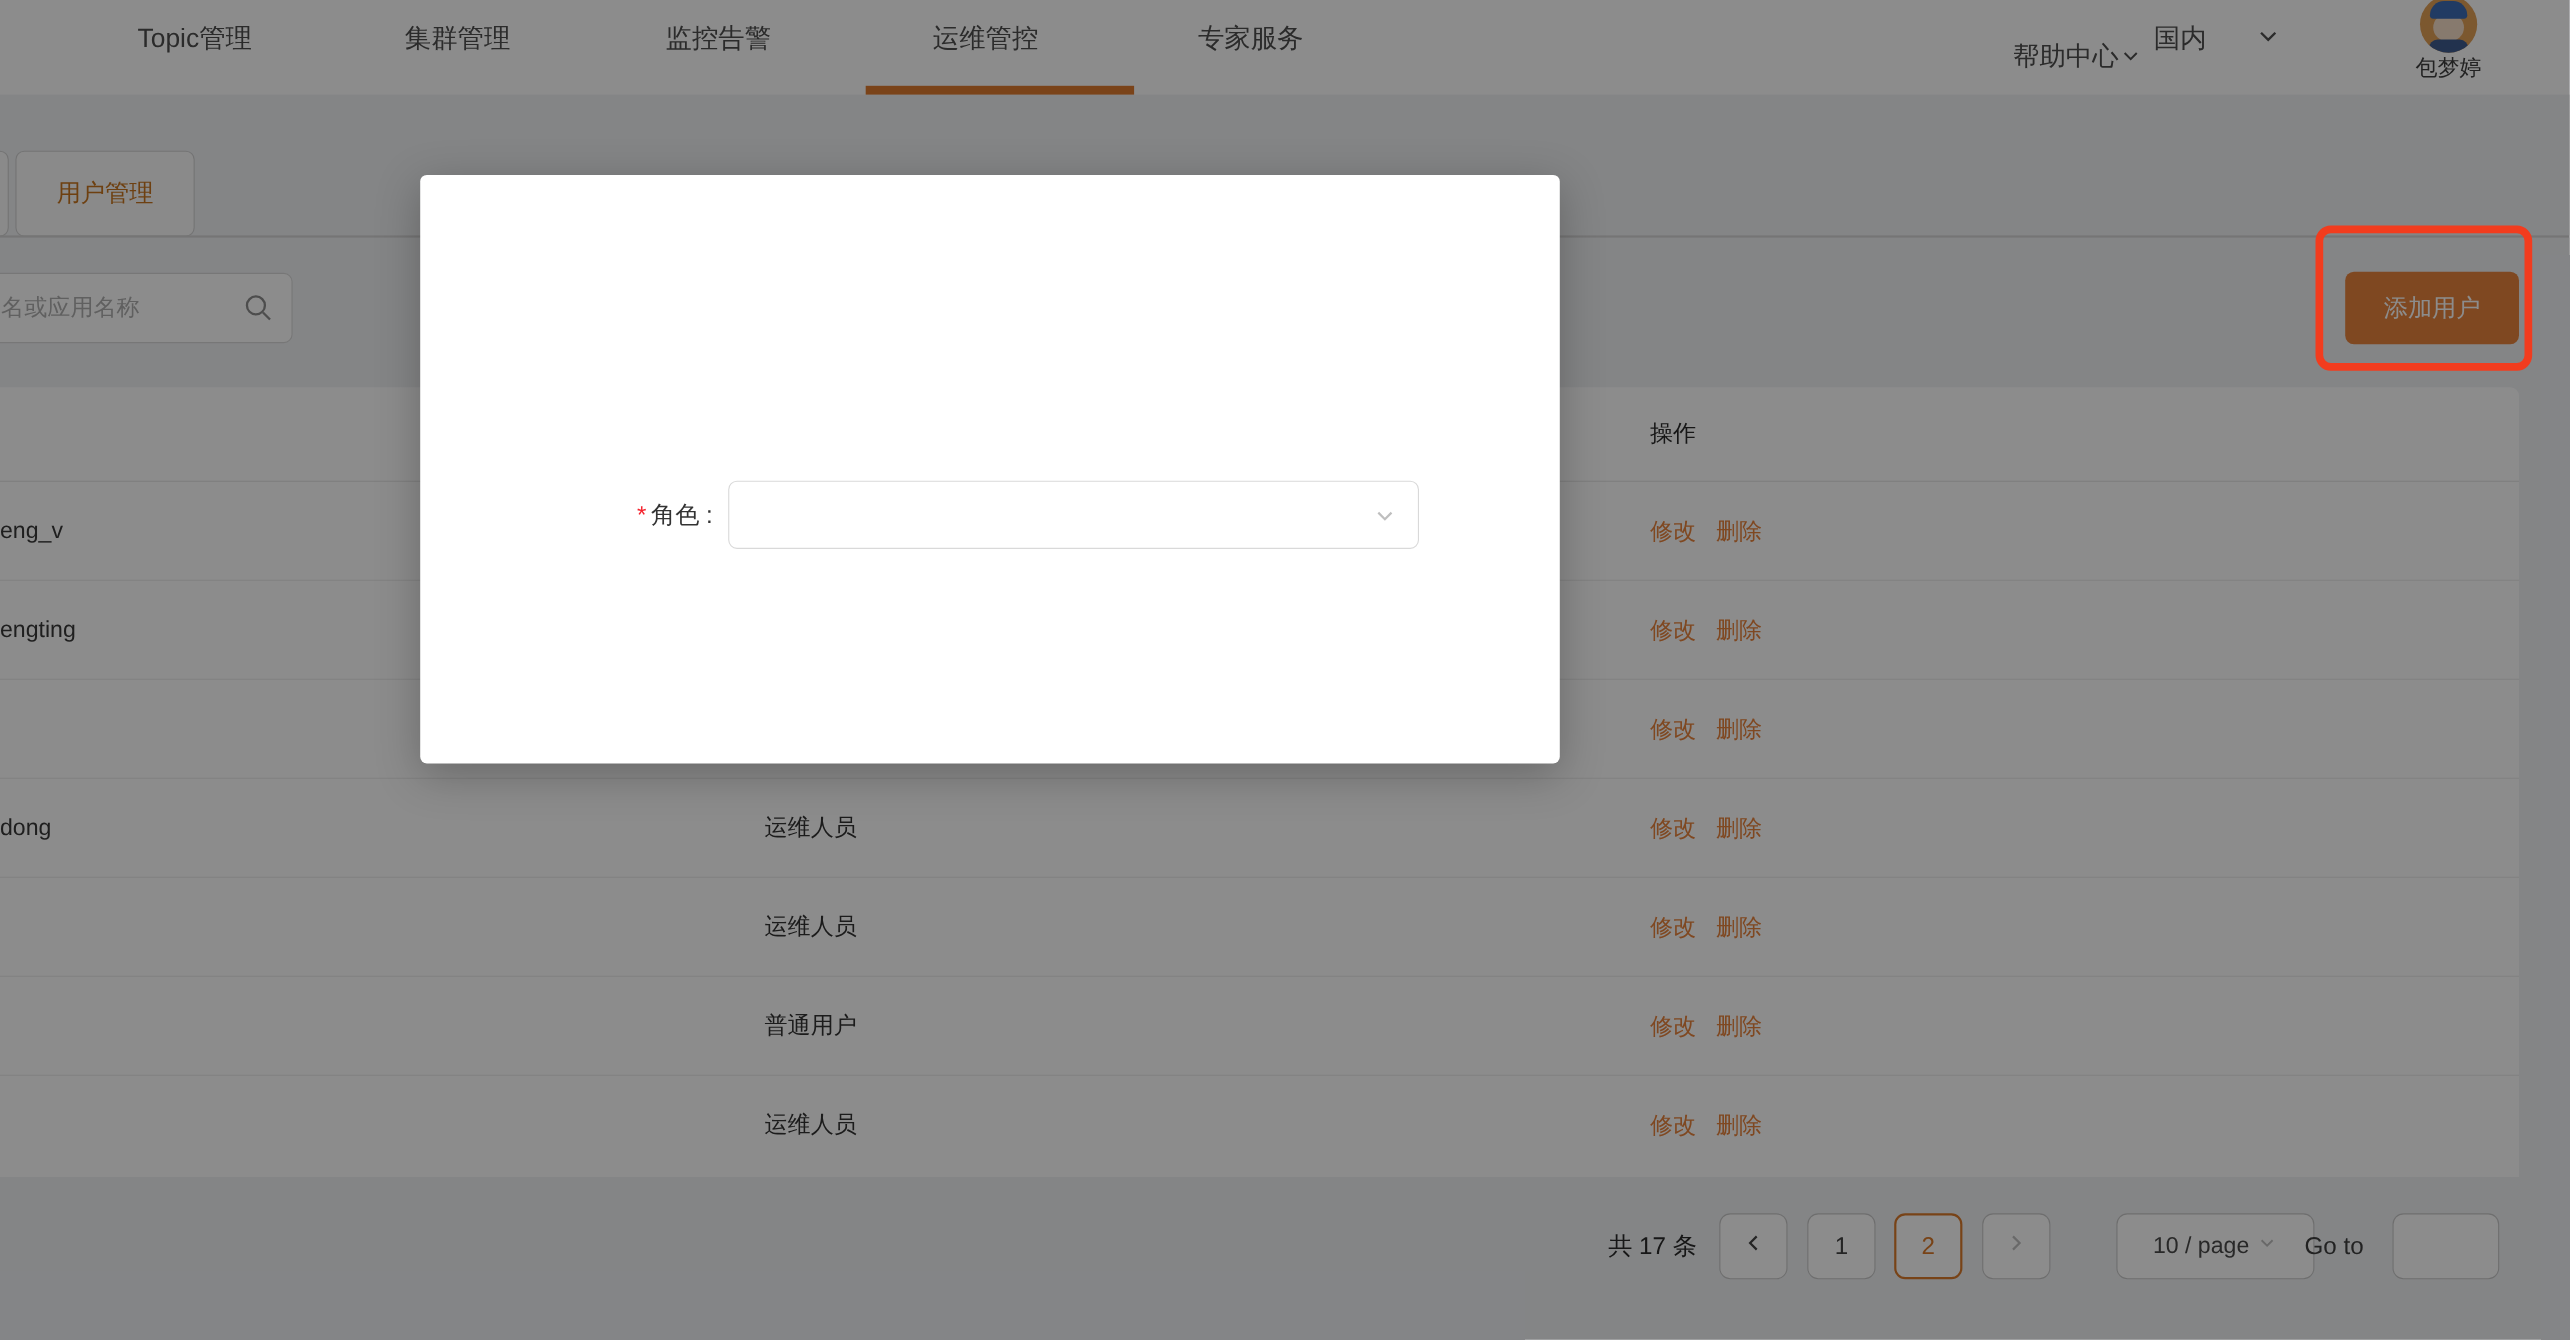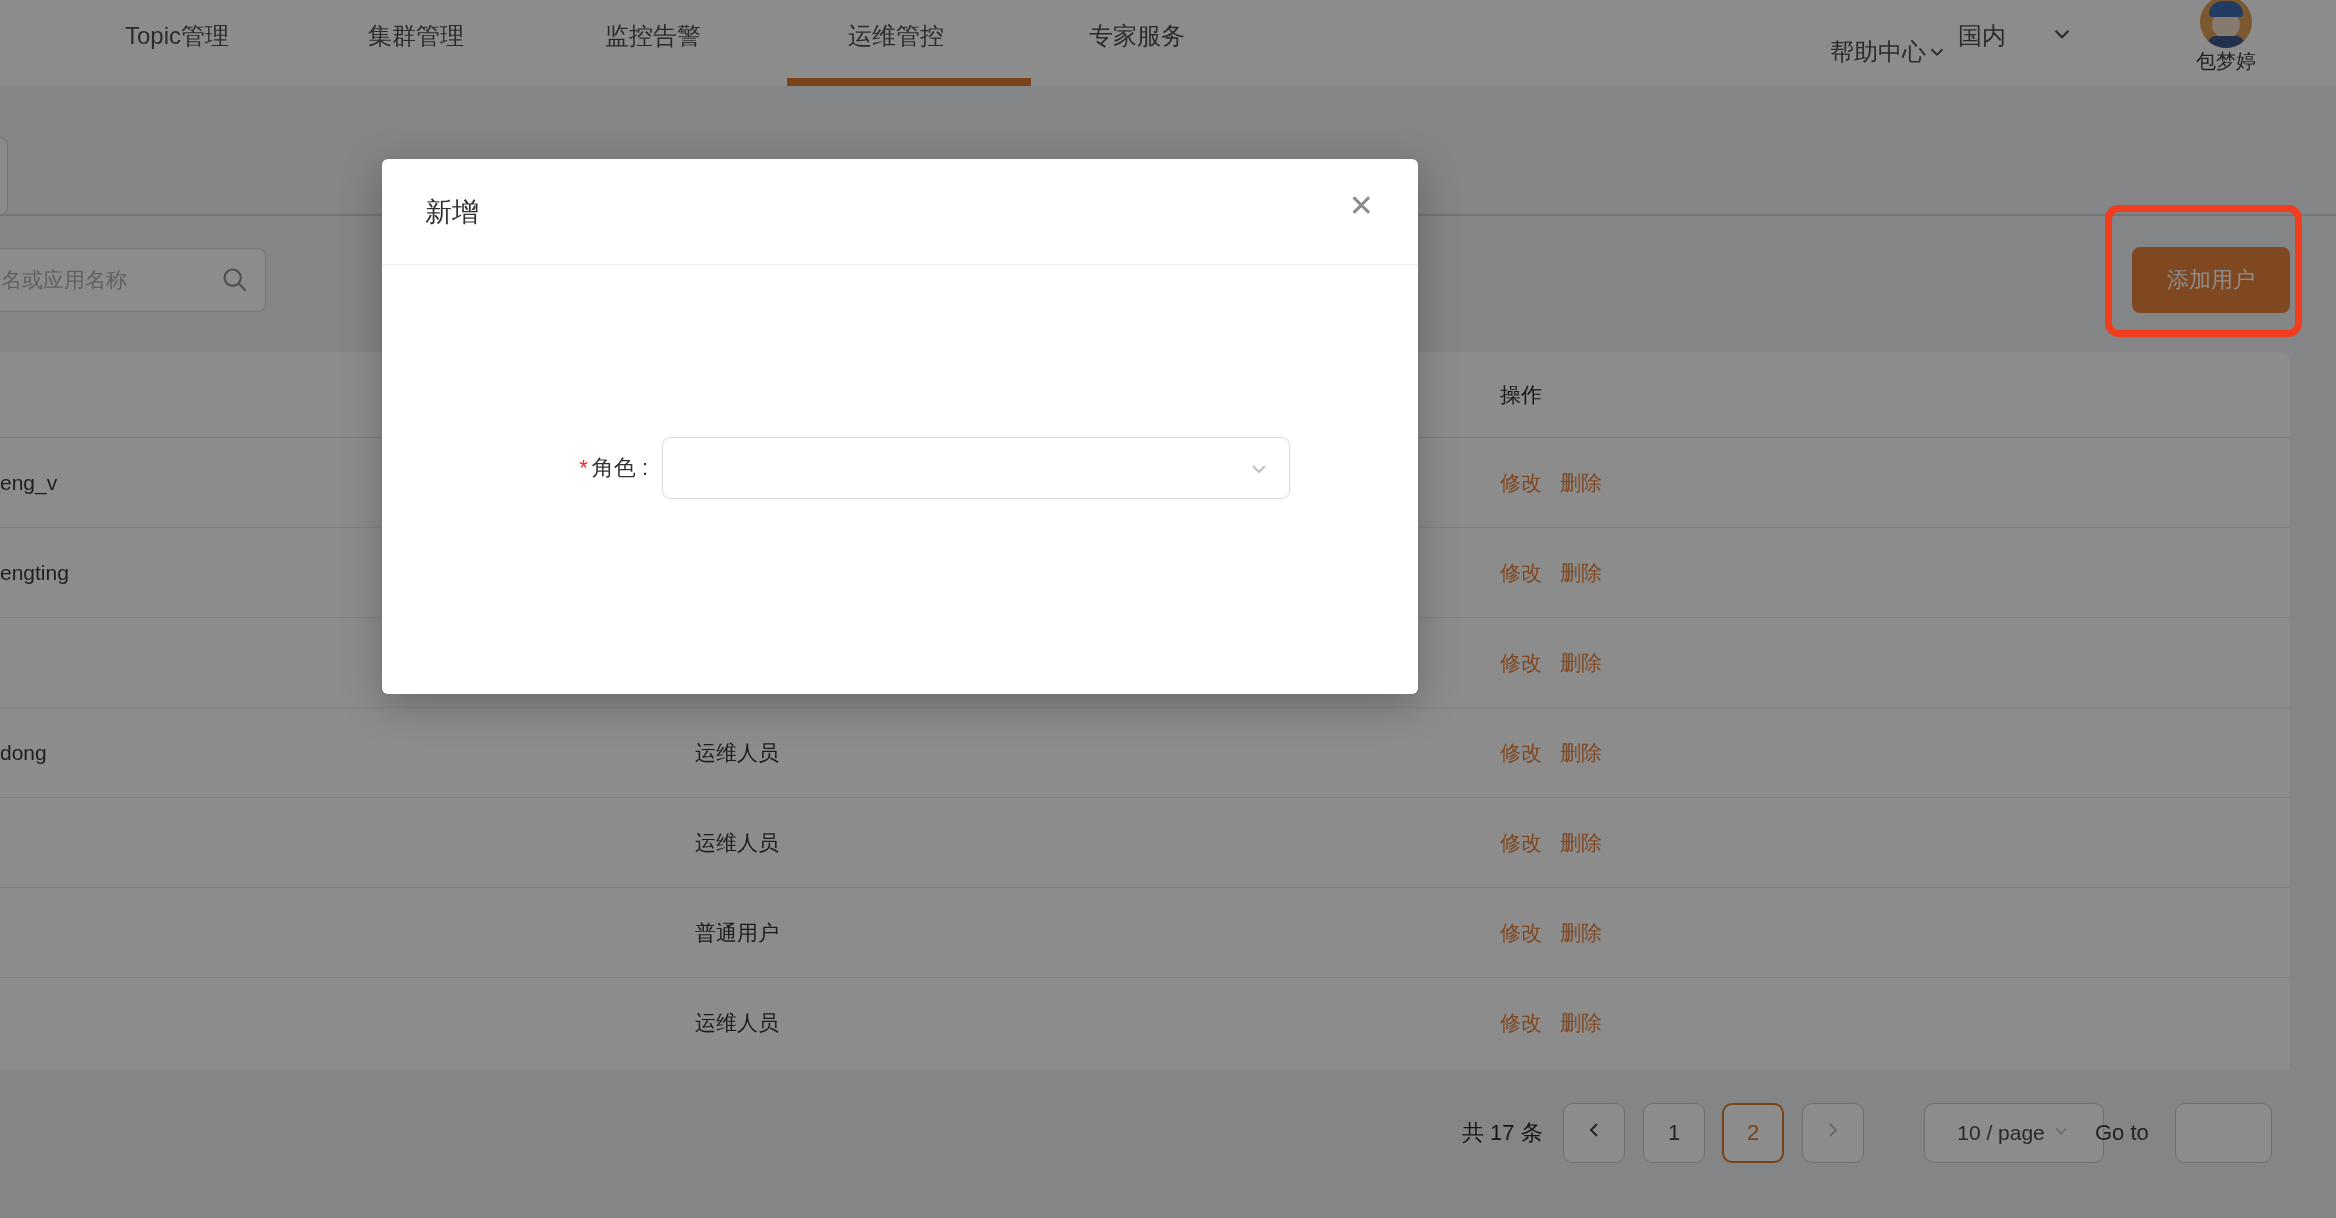--- a/index.html
+++ b/index.html
@@ -109,20 +109,21 @@
     </div>
     <div class="avatar">
       <div class="face"></div>
       <div class="cap"></div>
       <div class="body"></div>
     </div>
     <div class="avatar-name">包梦婷</div>
   </header>
 
   <div class="tab-frag"></div>
+  <div class="tab active" style="left:14px;width:163px">用户管理</div>
   <div class="tabs-divider"></div>
 
   <div class="search-box">
     <input type="text" placeholder="名或应用名称" style="">
     <span class="search-ic">
       <svg width="28" height="28" viewBox="0 0 24 24">
           <circle cx="10" cy="10" r="7" fill="none" stroke="currentColor" stroke-width="1.8"></circle>
           <line x1="15.5" y1="15.5" x2="21" y2="21" stroke="currentColor" stroke-width="1.8"></line>
         </svg>
     </span>
@@ -210,24 +211,20 @@
     <span><svg width="20" height="20" viewBox="0 0 24 24">
           <polyline points="6,9 12,15 18,9" fill="none" stroke="#BFBFBF" stroke-width="2"></polyline>
         </svg></span>
   </div>
   <div class="pg-goto-label">Go to</div>
   <input class="pg-goto" style="">
 
   <div class="mask"></div>
 
   <div class="modal">
-    <div class="modal-header">
-      <span class="modal-title">新增</span>
-      <span class="modal-close">✕</span>
-    </div>
     <div class="form-row r2">
       <span class="form-label"><span class="req">*</span><span>角色 :</span></span>
       <div class="form-select">
         <span class="sel-chev"><svg width="24" height="24" viewBox="0 0 24 24">
               <polyline points="6,9 12,15 18,9" fill="none" stroke="#BFBFBF" stroke-width="2"></polyline>
             </svg></span>
       </div>
     </div>
   </div>
 

